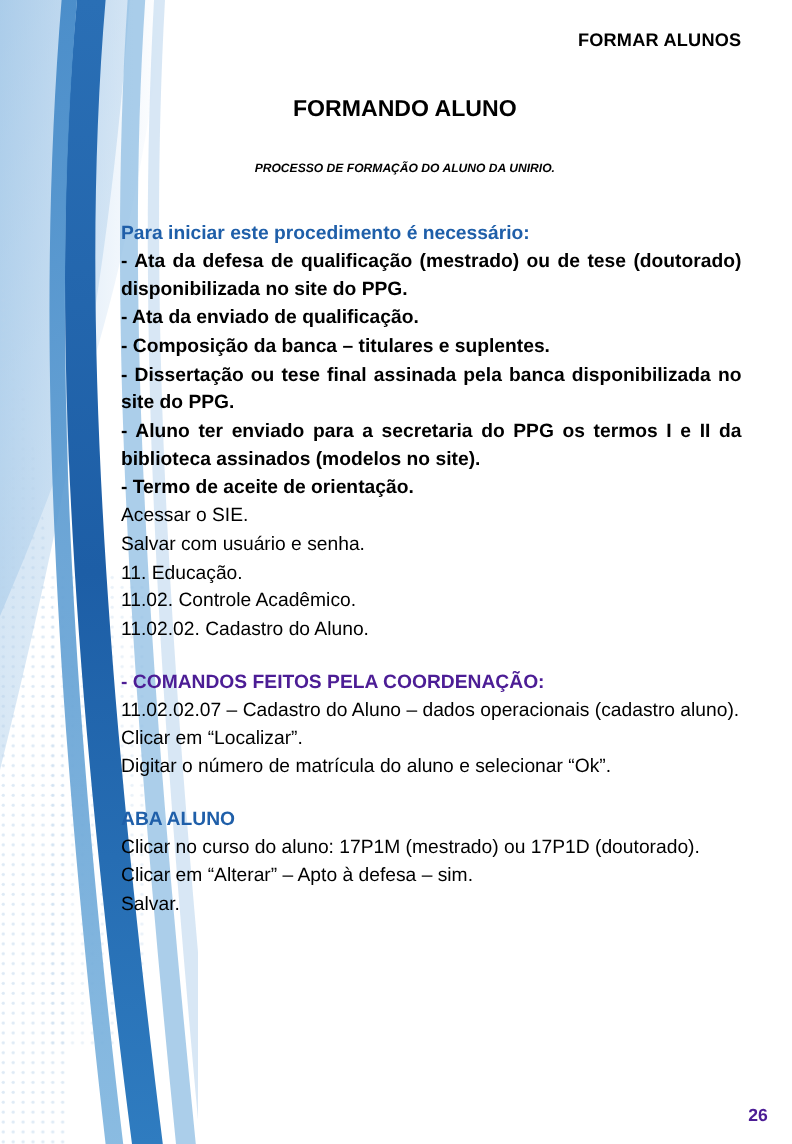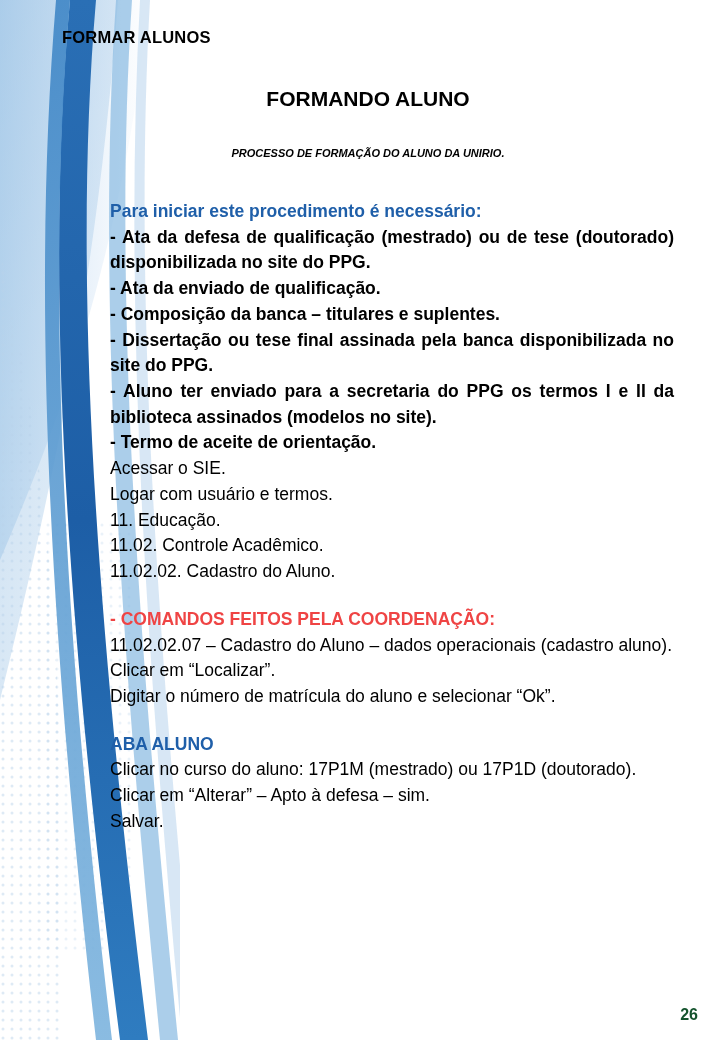--- a/index.html
+++ b/index.html
@@ -37,21 +37,21 @@
   }
 
   .content {
     position: absolute;
     left: 62px;
     top: 28px;
     width: 612px;
   }
 
   .doc-head {
-    text-align: left;
+    text-align: right;
     font-weight: bold;
     font-size: 16.5px;
     color: #000000;
     letter-spacing: .2px;
   }
 
   .doc-title {
     text-align: center;
     font-weight: bold;
     font-size: 21px;
@@ -78,31 +78,31 @@
 
   .p {
     text-align: justify;
     text-justify: inter-word;
     margin: 0;
   }
   .p.nojust { text-align: left; }
 
   .bold { font-weight: bold; }
   .blue-bold { color: #1F5FA9; font-weight: bold; }
-  .red-bold { color: #ef4444; font-weight: bold; }
+  .red-bold { color: #4c1d95; font-weight: bold; }
 
   .gap { height: 22px; }
 
   .page-number {
     position: absolute;
     right: 22px;
     bottom: 16px;
     font-weight: bold;
     font-size: 16px;
-    color: #14532d;
+    color: #4c1d95;
   }
 </style>
 </head>
 <body>
 
 <svg class="deco" viewBox="0 0 180 1040" preserveAspectRatio="none">
   <defs>
     <linearGradient id="gLight" x1="0" y1="0" x2="1" y2="0">
       <stop offset="0%" stop-color="#cfe3f4"></stop>
       <stop offset="55%" stop-color="#e8f1fa"></stop>
@@ -151,21 +151,21 @@
 
       <p class="p nojust blue-bold">Para iniciar este procedimento é necessário:</p>
       <p class="p bold">- Ata da defesa de qualificação (mestrado) ou de tese (doutorado) disponibilizada no site do PPG.</p>
       <p class="p nojust bold">- Ata da enviado de qualificação.</p>
       <p class="p nojust bold">- Composição da banca – titulares e suplentes.</p>
       <p class="p bold">- Dissertação ou tese final assinada pela banca disponibilizada no site do PPG.</p>
       <p class="p bold">- Aluno ter enviado para a secretaria do PPG os termos I e II da biblioteca assinados (modelos no site).</p>
       <p class="p nojust bold">- Termo de aceite de orientação.</p>
 
       <p class="p nojust">Acessar o SIE.</p>
-      <p class="p nojust">Logar com usuário e termos.</p>
+      <p class="p nojust">Salvar com usuário e senha.</p>
       <p class="p nojust">11. Educação.</p>
       <p class="p nojust">11.02. Controle Acadêmico.</p>
       <p class="p nojust">11.02.02. Cadastro do Aluno.</p>
 
       <div class="gap"></div>
 
       <p class="p nojust red-bold">- COMANDOS FEITOS PELA COORDENAÇÃO:</p>
       <p class="p">11.02.02.07 – Cadastro do Aluno – dados operacionais (cadastro aluno).</p>
       <p class="p nojust">Clicar em “Localizar”.</p>
       <p class="p nojust">Digitar o número de matrícula do aluno e selecionar “Ok”.</p>

